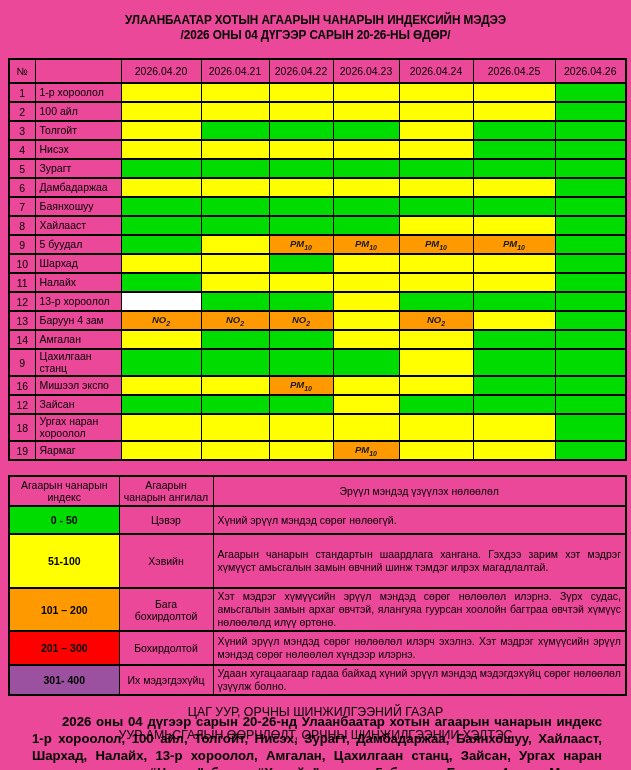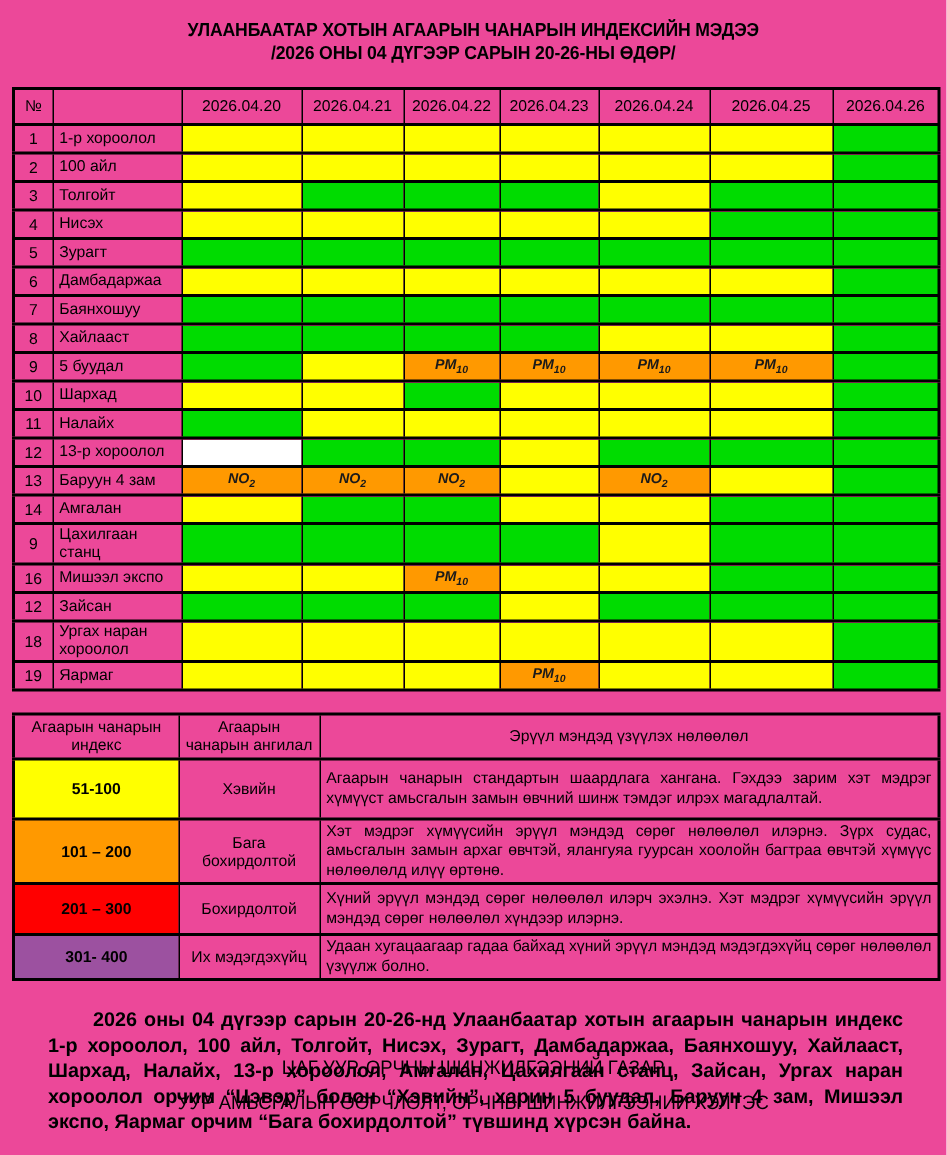--- a/index.html
+++ b/index.html
@@ -308,21 +308,26 @@
         <col style="width: 413px;">
       </colgroup>
       <thead>
         <tr style="height: 30px;">
           <th>Агаарын чанарын индекс</th>
           <th>Агаарын чанарын ангилал</th>
           <th>Эрүүл мэндэд үзүүлэх нөлөөлөл</th>
         </tr>
       </thead>
       <tbody>
-        <tr style="height: 40px;">
+        <tr style="height: 28px;">
+          <td class="range" style="background: rgb(0, 220, 0); color: rgb(0, 0, 0);">0 - 50</td>
+          <td class="category">Цэвэр</td>
+          <td class="effect">Хүний эрүүл мэндэд сөрөг нөлөөгүй.</td>
+        </tr>
+        <tr style="height: 54px;">
           <td class="range" style="background: rgb(255, 255, 0); color: rgb(0, 0, 0);">51-100</td>
           <td class="category">Хэвийн</td>
           <td class="effect">Агаарын чанарын стандартын шаардлага хангана. Гэхдээ зарим хэт мэдрэг хүмүүст  амьсгалын замын өвчний шинж тэмдэг илрэх магадлалтай.</td>
         </tr>
         <tr style="height: 40px;">
           <td class="range" style="background: rgb(255, 153, 0); color: rgb(0, 0, 0);">101 – 200</td>
           <td class="category">Бага бохирдолтой</td>
           <td class="effect">Хэт мэдрэг хүмүүсийн эрүүл мэндэд  сөрөг нөлөөлөл илэрнэ. Зүрх судас, амьсгалын замын архаг өвчтэй, ялангуяа гуурсан хоолойн багтраа өвчтэй хүмүүс нөлөөлөлд илүү өртөнө.</td>
         </tr>
         <tr style="height: 34px;">

